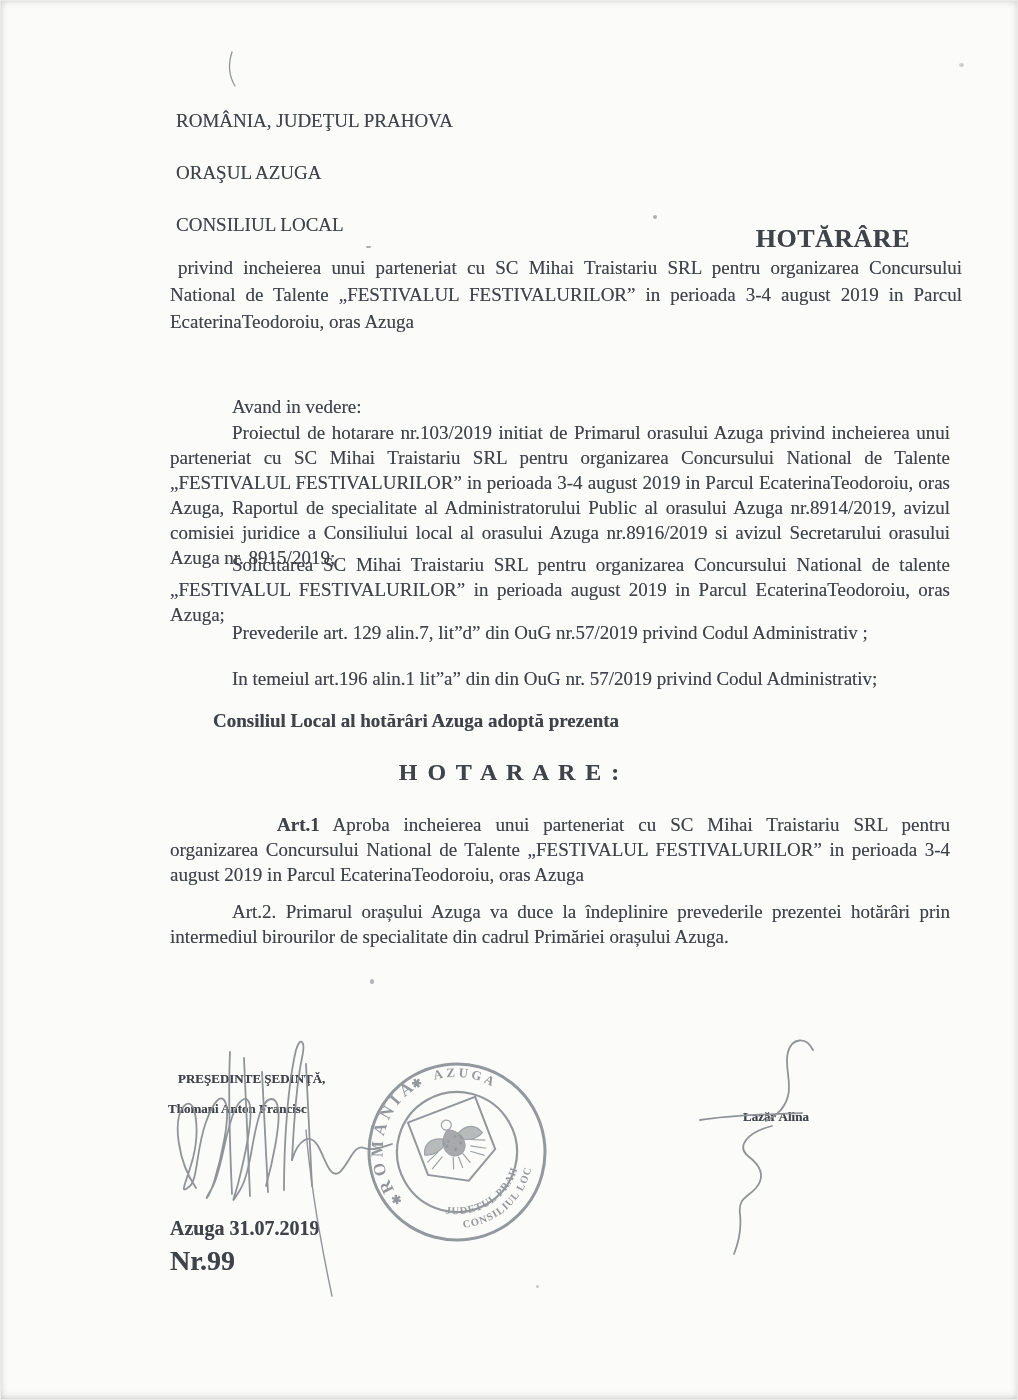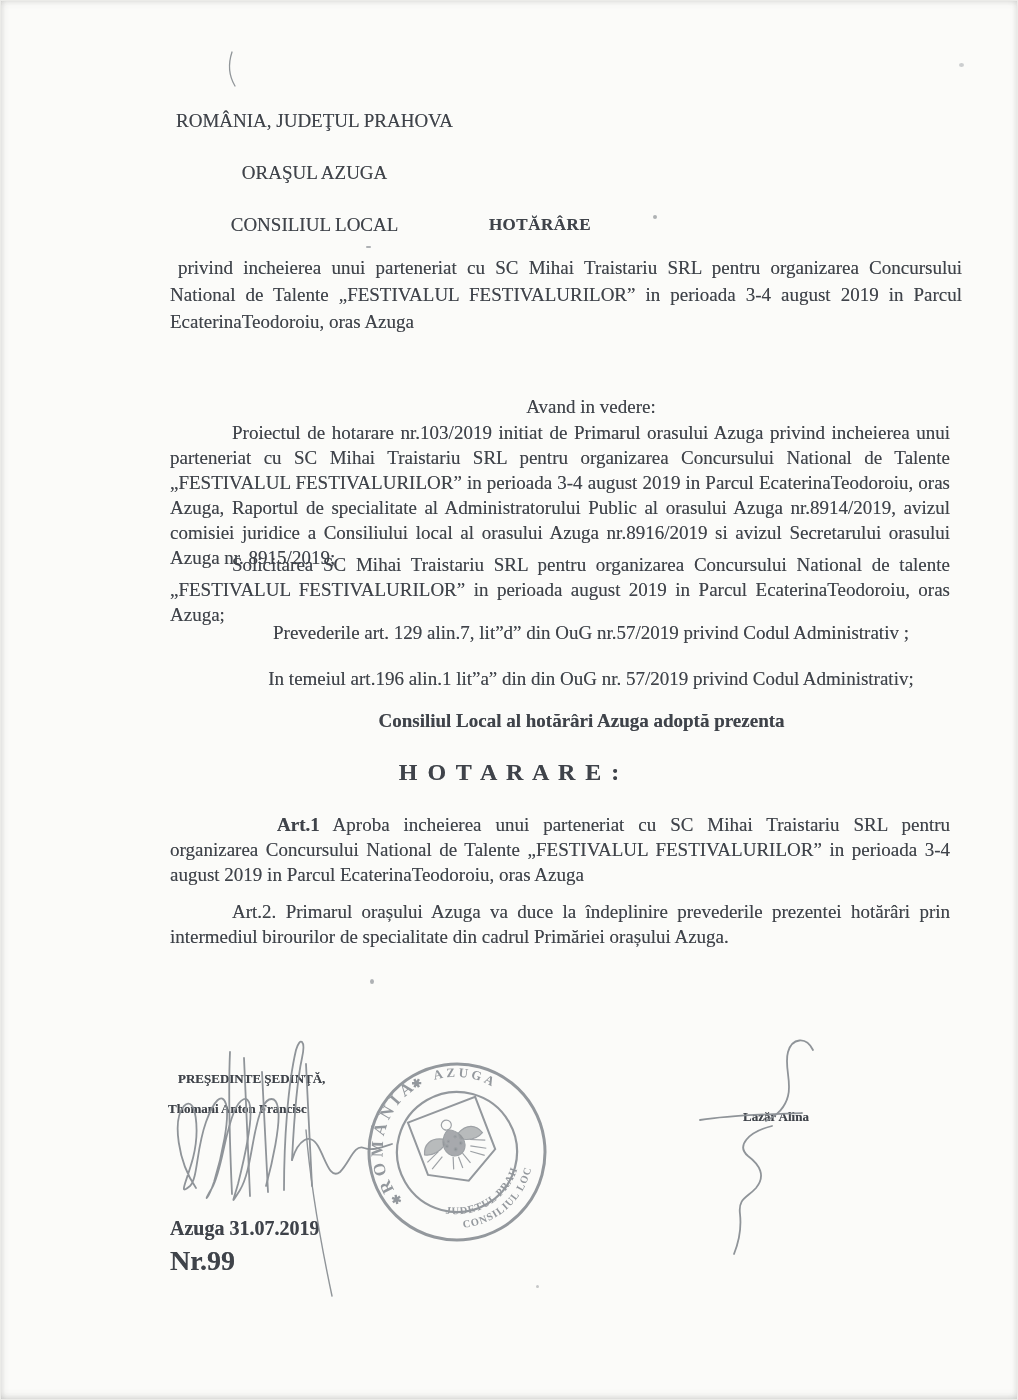--- a/index.html
+++ b/index.html
@@ -13,32 +13,32 @@
   }
   .page::after{
     content:"";position:absolute;inset:0;pointer-events:none;
     box-shadow:
       inset 0 0 0 1px #ebebe8,
       inset 4px 0 8px -4px rgba(90,90,90,.25),
       inset -4px 0 8px -4px rgba(90,90,90,.18),
       inset 0 4px 8px -4px rgba(90,90,90,.22),
       inset 0 -6px 10px -5px rgba(90,90,90,.28);
   }
-  .abs{position:absolute;text-align:center;}
+  .abs{position:absolute;}
   .txt{
     font-size:19px;line-height:25px;
     text-shadow:0 0 .6px rgba(70,74,80,.55);
     white-space:pre-line;
   }
   .just{text-align:justify;}
   .ind{text-indent:62px;}
   .b{font-weight:bold;margin-left:45px;}
   .header-block{top:82px;left:176px;line-height:26px;}
-  .doc-title{top:212px;left:170px;width:740px;text-align:center;
-    font-weight:bold;font-size:17px;letter-spacing:.5px;}
+  .doc-title{top:226px;left:170px;width:740px;text-align:right;
+    font-weight:bold;font-size:26px;letter-spacing:.5px;}
   .doc-subtitle{top:254px;left:170px;width:792px;line-height:27px;text-indent:8px;}
   .avand{top:394px;left:170px;width:780px;}
   .p1{top:420px;left:170px;width:780px;}
   .p2{top:552px;left:170px;width:780px;}
   .p3{top:620px;left:170px;width:780px;}
   .p4{top:666px;left:170px;width:780px;}
   .adoption{top:708px;left:170px;width:780px;text-indent:43px;font-weight:bold;}
   .hot-heading{top:760px;left:170px;width:680px;text-align:center;
     font-weight:bold;font-size:24px;letter-spacing:2px;}
   .art1{top:812px;left:170px;width:780px;}

